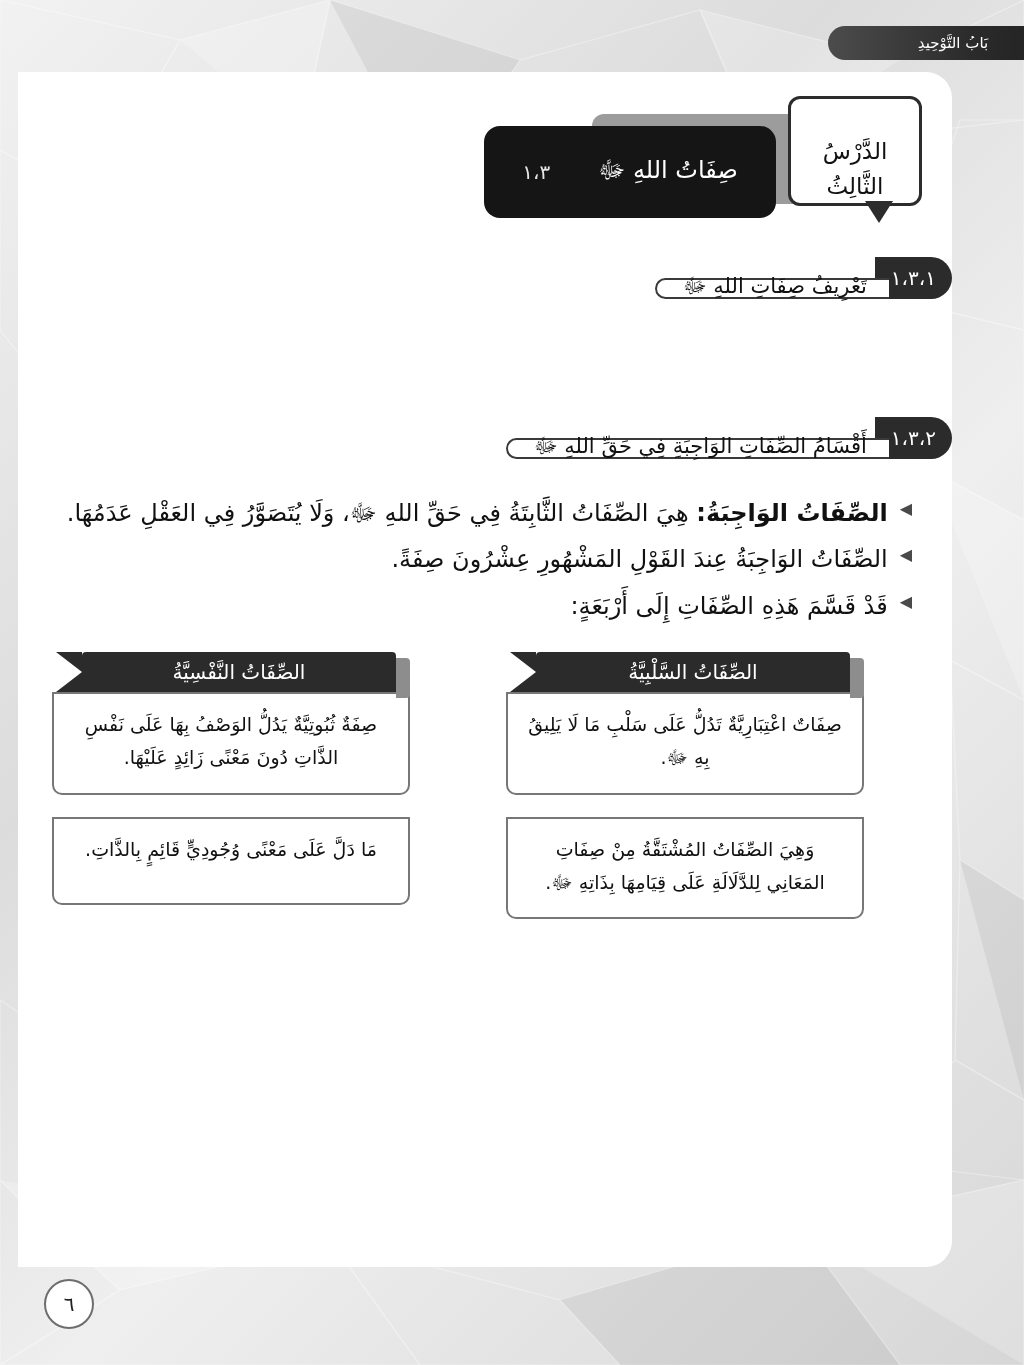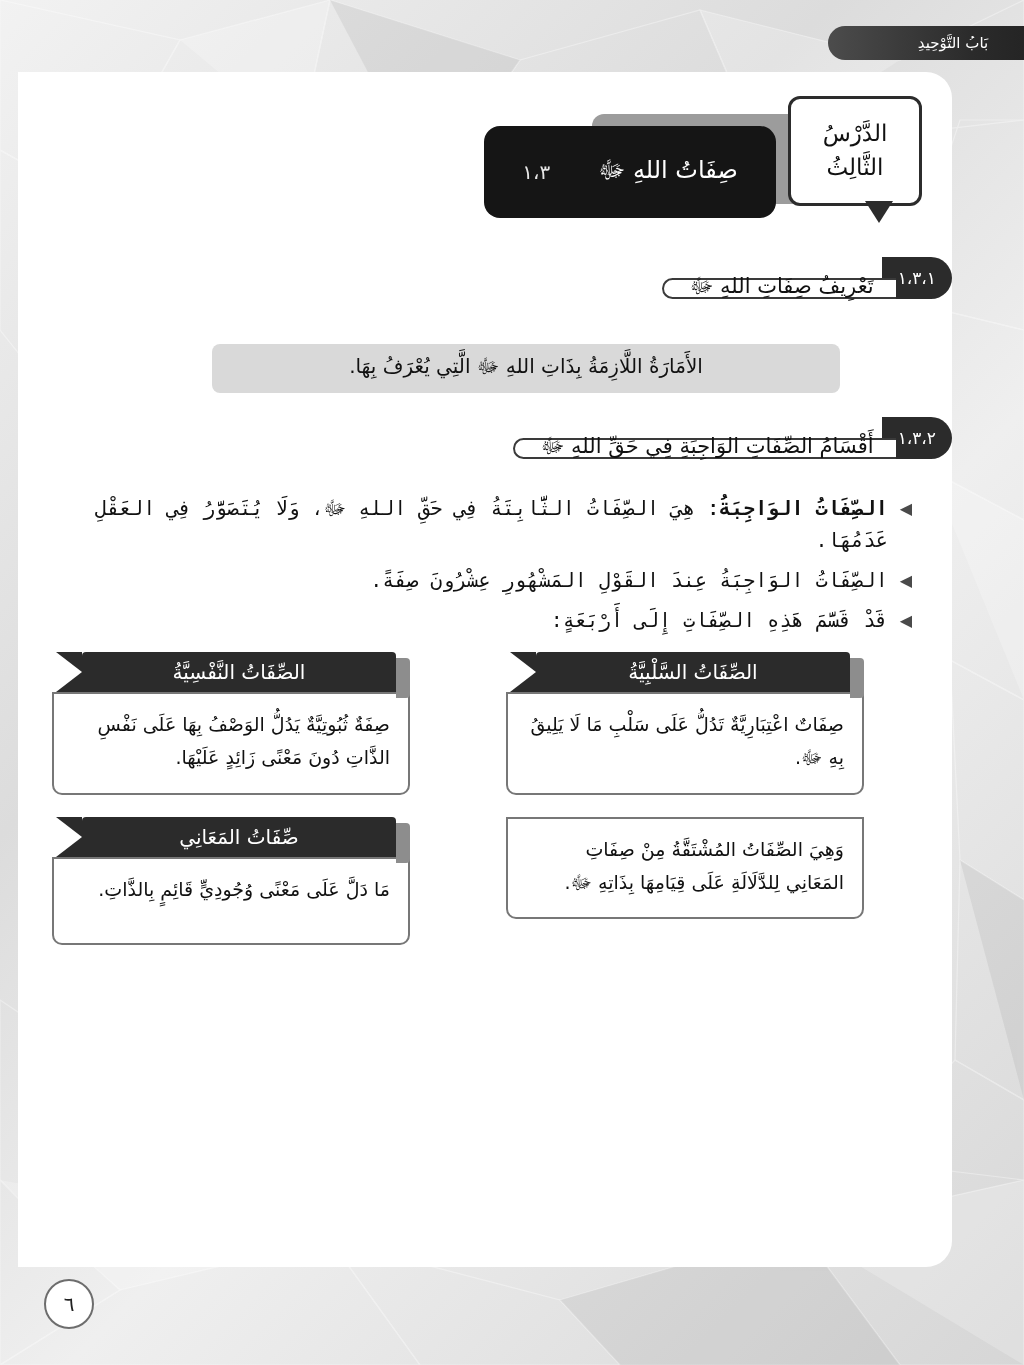--- a/index.html
+++ b/index.html
@@ -78,26 +78,25 @@
     right: 0;
     top: 0;
     width: 128px;
     height: 104px;
     background: #ffffff;
     border: 3px solid #2c2c2c;
     border-radius: 12px;
     display: flex;
     flex-direction: column;
     align-items: center;
-    justify-content: center;
+    justify-content: flex-end;
     line-height: 1.5;
     font-size: 23px;
     color: #111;
     z-index: 4;
-    font-family: Liberation Serif, serif;
   }
   .lesson-badge .tail {
     position: absolute;
     bottom: -20px;
     right: 26px;
     width: 0; height: 0;
     border-left: 14px solid transparent;
     border-right: 14px solid transparent;
     border-top: 22px solid #2c2c2c;
   }
@@ -138,21 +137,21 @@
   
   .section-pill {
     position: absolute;
     display: flex;
     align-items: stretch;
     height: 42px;
   }
   .section-pill .pill-num {
     background: #2b2b2b;
     color: #fff;
-    font-size: 17px;
+    font-size: 20px;
     display: flex;
     align-items: center;
     justify-content: center;
     padding: 16px 16px;
     border-radius: 0 21px 21px 0;
     min-width: 62px;
     box-sizing: border-box;
   }
   .section-pill .pill-text {
     background: #ffffff;
@@ -198,26 +197,25 @@
     direction: rtl;
   }
   .bullet-mark {
     flex: 0 0 auto;
     margin-top: 7px;
     color: #4a4a4a;
     font-size: 16px;
     line-height: 1;
   }
   .bullet-text {
-    font-size: 20px;
+    font-size: 24px;
     color: #111;
     line-height: 1.6;
     flex: 1 1 auto;
     text-align: right;
-    font-family: Liberation Mono, monospace;
   }
   .b-strong { font-weight: bold; }
 
   
   .cards-area {
     position: absolute;
     right: 88px;
     top: 652px;
     width: 812px;
   }
@@ -265,21 +263,21 @@
     border-radius: 0 4px 4px 0;
   }
   .card-body {
     border: 2px solid #777;
     border-radius: 0 0 10px 10px;
     background: #ffffff;
     font-size: 19px;
     color: #111;
     line-height: 1.75;
     padding: 14px 18px 18px;
-    text-align: right;
+    text-align: center;
     min-height: 88px;
     box-sizing: border-box;
   }
 
   
   .page-number {
     position: absolute;
     left: 44px;
     bottom: 36px;
     width: 46px;
@@ -352,21 +350,20 @@
       <span>الثَّالِثُ</span>
       <span class="tail"></span>
     </div>
   </div>
 
   <div class="section-pill" style="right:0; top:185px;">
     <div class="pill-num">١،٣،١</div>
     <div class="pill-text">تَعْرِيفُ صِفَاتِ اللهِ ﷻ</div>
   </div>
 
-  <div class="definition-box" style="right:112px; top:272px; width:628px;">الأَمَارَةُ اللَّازِمَةُ بِذَاتِ اللهِ ﷻ الَّتِي يُعْرَفُ بِهَا.</div>
 
   <div class="section-pill" style="right:0; top:345px;">
     <div class="pill-num">١،٣،٢</div>
     <div class="pill-text">أَقْسَامُ الصِّفَاتِ الوَاجِبَةِ فِي حَقِّ اللهِ ﷻ</div>
   </div>
 
   <div class="bullet-list" style="top:422px;">
     <div class="bullet-row">
       <span class="bullet-mark">◀</span>
       <span class="bullet-text"><span class="b-strong">الصِّفَاتُ الوَاجِبَةُ:</span><span> هِيَ الصِّفَاتُ الثَّابِتَةُ فِي حَقِّ اللهِ ﷻ، وَلَا يُتَصَوَّرُ فِي العَقْلِ عَدَمُهَا.</span></span>
@@ -390,21 +387,20 @@
       <div class="card">
         <div class="card-head">الصِّفَاتُ النَّفْسِيَّةُ</div>
         <div class="card-body">صِفَةٌ ثُبُوتِيَّةٌ يَدُلُّ الوَصْفُ بِهَا عَلَى نَفْسِ الذَّاتِ دُونَ مَعْنًى زَائِدٍ عَلَيْهَا.</div>
       </div>
     </div>
     <div class="card-row">
       <div class="card">
         <div class="card-body">وَهِيَ الصِّفَاتُ المُشْتَقَّةُ مِنْ صِفَاتِ المَعَانِي لِلدَّلَالَةِ عَلَى قِيَامِهَا بِذَاتِهِ ﷻ.</div>
       </div>
       <div class="card">
-        <div class="card-head">صِّفَاتُ المَعَانِي</div>
         <div class="card-body">مَا دَلَّ عَلَى مَعْنًى وُجُودِيٍّ قَائِمٍ بِالذَّاتِ.</div>
       </div>
     </div>
   </div>
 
 </div>
 
 <div class="page-number">٦</div>
 
 </body></html>

